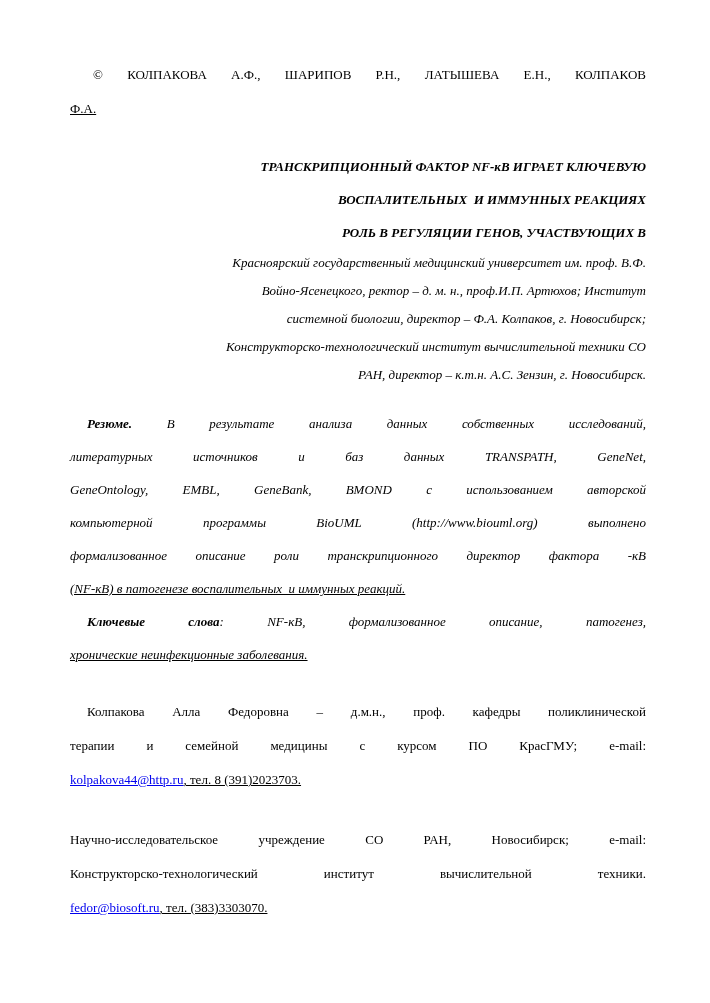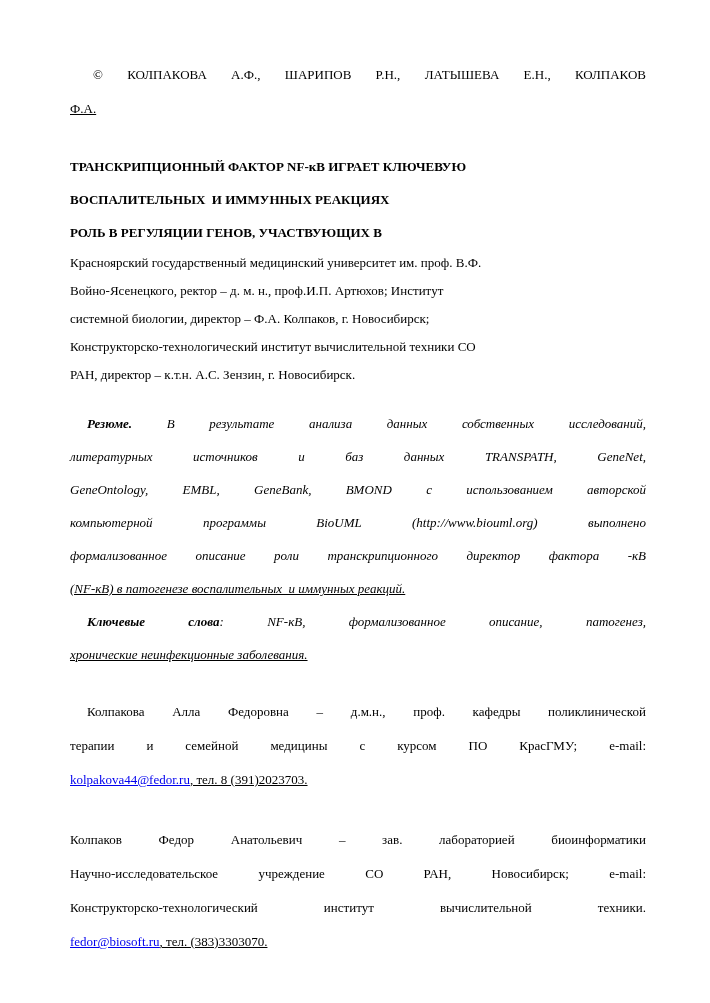--- a/index.html
+++ b/index.html
@@ -12,21 +12,21 @@
     font-family: "Liberation Serif", "DejaVu Serif", serif;
     font-size: 13px;
     box-sizing: border-box;
     padding: 58px 64px 0 70px;
     overflow: hidden;
   }
   .block { line-height: 33px; }
   .copyright { line-height: 34px; }
   .jline { text-align: justify; text-align-last: justify; }
   .lline { text-align: left; white-space: pre-wrap; text-decoration: underline; }
-  .cline { text-align: left; white-space: pre-wrap; }
+  .cline { text-align: right; white-space: pre-wrap; font-style: italic; }
   .ind17 { padding-left: 17px; }
   .ind23 { padding-left: 23px; }
   .title-block { margin-top: 24px; font-weight: bold; }
   .authors-block { margin-top: 0; }
   .affil-block { line-height: 28px; }
   .abstract-block { margin-top: 18px; font-style: italic; }
   .abstract-block b, .keywords-block b { font-weight: bold; }
   .keywords-block { font-style: italic; }
   .contact1-block { margin-top: 24px; line-height: 34px; }
   .contact2-block { margin-top: 26px; line-height: 34px; }
@@ -71,23 +71,22 @@
   </div>
 
   <div class="block keywords-block">
     <div class="jline ind17"><b>Ключевые слова</b><span>: NF-кВ, формализованное описание, патогенез,</span></div>
     <div class="lline">хронические неинфекционные заболевания.</div>
   </div>
 
   <div class="block contact1-block">
     <div class="jline ind17">Колпакова Алла Федоровна – д.м.н., проф. кафедры поликлинической</div>
     <div class="jline">терапии и семейной медицины с курсом ПО КрасГМУ; e-mail:</div>
-    <div class="lline"><a class="email-link">kolpakova44@fedor.ru</a><span>, тел. 8 (391)2023703.</span></div>
+    <div class="lline"><a class="email-link">kolpakova44@http.ru</a><span>, тел. 8 (391)2023703.</span></div>
   </div>
 
   <div class="block contact2-block">
-    <div class="jline">Колпаков Федор Анатольевич – зав. лабораторией биоинформатики</div>
     <div class="jline">Научно-исследовательское учреждение СО РАН, Новосибирск; e-mail:</div>
     <div class="jline">Конструкторско-технологический институт вычислительной техники.</div>
     <div class="lline"><a class="email-link">fedor@biosoft.ru</a><span>, тел. (383)3303070.</span></div>
   </div>
 
 </div>
 
 </body></html>

